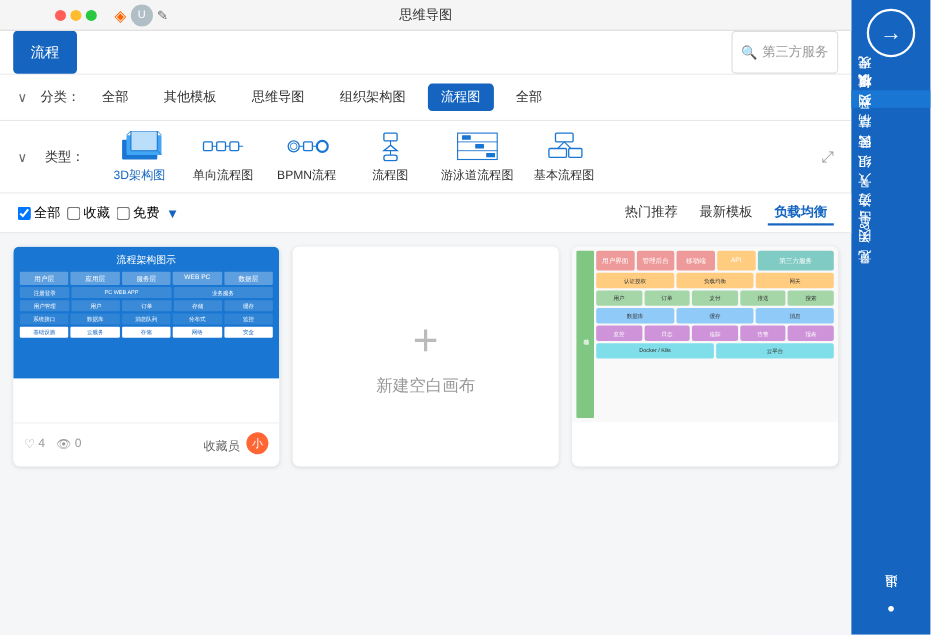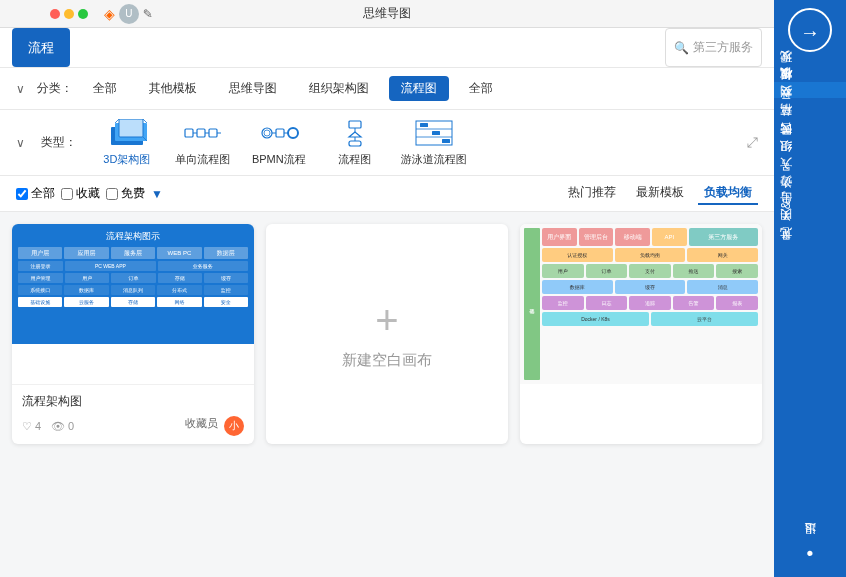--- a/index.html
+++ b/index.html
@@ -209,21 +209,21 @@
       position: relative;
     }
     .card-footer {
       padding: 8px 10px;
       border-top: 1px solid #f0f0f0;
     }
     .card-title { font-size: 12px; color: #333; margin-bottom: 6px; }
     .card-meta { display: flex; align-items: center; justify-content: space-between; }
     .card-stats { display: flex; gap: 10px; font-size: 11px; color: #999; }
     .card-stats span { display: flex; align-items: center; gap: 3px; }
-    .card-author { display: flex; align-items: flex-start; gap: 6px; font-size: 11px; color: #666; }
+    .card-author { display: flex; align-items: flex-end; gap: 6px; font-size: 11px; color: #666; }
     .author-avatar {
       width: 20px; height: 20px; border-radius: 50%;
       background: #ff6633; display: flex; align-items: center; justify-content: center;
       font-size: 10px; color: white;
     }
 
     
     .new-card {
       background: white;
       border-radius: 6px;
@@ -353,20 +353,32 @@
           <line x1="2" y1="10" x2="38" y2="10" stroke="#1976d2" stroke-width="0.8"></line>
           <line x1="2" y1="18" x2="38" y2="18" stroke="#1976d2" stroke-width="0.8"></line>
           <rect x="6" y="4" width="8" height="4" fill="#1976d2" rx="0.5"></rect>
           <rect x="18" y="12" width="8" height="4" fill="#1976d2" rx="0.5"></rect>
           <rect x="28" y="20" width="8" height="4" fill="#1976d2" rx="0.5"></rect>
         </svg>
       </div>
       <span class="type-label">游泳道流程图</span>
     </div>
 
+    <div class="type-item">
+      <div class="type-icon">
+        <svg width="40" height="28" viewBox="0 0 40 28">
+          <rect x="12" y="2" width="16" height="8" fill="none" stroke="#1976d2" stroke-width="1.2" rx="1"></rect>
+          <line x1="20" y1="10" x2="14" y2="16" stroke="#1976d2" stroke-width="1"></line>
+          <line x1="20" y1="10" x2="26" y2="16" stroke="#1976d2" stroke-width="1"></line>
+          <rect x="6" y="16" width="16" height="8" fill="none" stroke="#1976d2" stroke-width="1.2" rx="1"></rect>
+          <rect x="24" y="16" width="12" height="8" fill="none" stroke="#1976d2" stroke-width="1.2" rx="1"></rect>
+        </svg>
+      </div>
+      <span class="type-label">基本流程图</span>
+    </div>
 
     <span style="font-size:14px;color:#999;margin-left:auto;cursor:pointer;">⤢</span>
   </div>
 
   <div class="sub-filter">
     <div class="left">
       <div class="checkbox-item">
         <input type="checkbox" checked="" style="">
         <span>全部</span>
       </div>
@@ -432,21 +444,20 @@
           <div style="display:flex;gap:2px;margin-bottom:2px;">
             <div style="background:white;flex:1;height:10px;border-radius:1px;font-size:5px;color:#1565c0;display:flex;align-items:center;justify-content:center;">基础设施</div>
             <div style="background:white;flex:1;height:10px;border-radius:1px;font-size:5px;color:#1565c0;display:flex;align-items:center;justify-content:center;">云服务</div>
             <div style="background:white;flex:1;height:10px;border-radius:1px;font-size:5px;color:#1565c0;display:flex;align-items:center;justify-content:center;">存储</div>
             <div style="background:white;flex:1;height:10px;border-radius:1px;font-size:5px;color:#1565c0;display:flex;align-items:center;justify-content:center;">网络</div>
             <div style="background:white;flex:1;height:10px;border-radius:1px;font-size:5px;color:#1565c0;display:flex;align-items:center;justify-content:center;">安全</div>
           </div>
         </div>
       </div>
       <div class="card-footer">
-        <div class="card-title">流程架构图</div>
         <div class="card-meta">
           <div class="card-stats">
             <span>
               <span>♡</span>
               <span>4</span>
             </span>
             <span>
               <span>👁</span>
               <span>0</span>
             </span>

